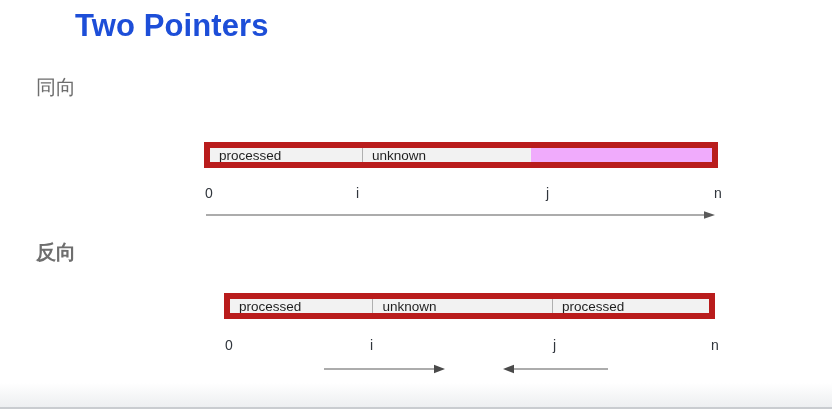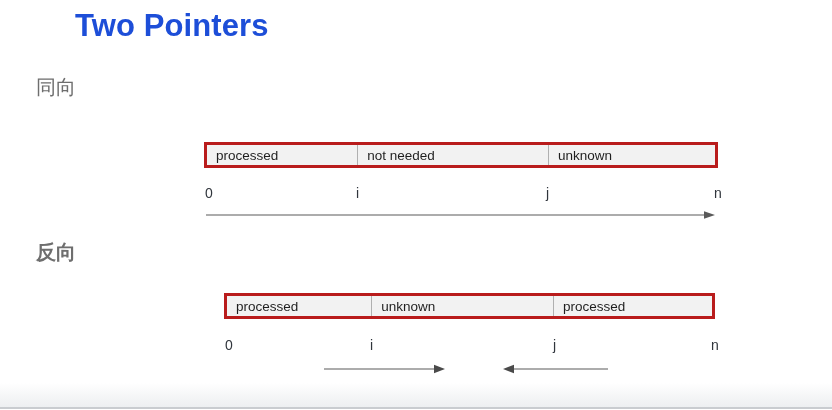--- a/index.html
+++ b/index.html
@@ -47,21 +47,21 @@
     white-space: nowrap;
   }
   #section-heading-same  { left: 36px; top: 74px; }
   #section-heading-opp   { left: 36px; top: 239px; font-weight: bold; }
 
   
   .segment-bar {
     position: absolute;
     display: flex;
     box-sizing: border-box;
-    border: 3px solid #b91c1c;
+    border: 6px solid #b91c1c;
     background: #f0abfc;
     height: 26px;
   }
   .segment-bar .seg {
     box-sizing: border-box;
     display: flex;
     align-items: center;
     font-size: 13.5px;
     color: #1f1f1f;
     padding-left: 9px;
@@ -138,21 +138,20 @@
 <body>
 
 <div id="slide">
 
   <div id="page-title">Two Pointers</div>
 
   <div id="section-heading-same" class="section-heading">同向</div>
 
   <div id="segment-bar-1" class="segment-bar">
     <div class="seg seg-0">processed</div>
-    <div class="seg seg-1">not needed</div>
     <div class="seg seg-2">unknown</div>
   </div>
 
   <div id="tick-1-0" class="tick-label">0</div>
   <div id="tick-1-i" class="tick-label">i</div>
   <div id="tick-1-j" class="tick-label">j</div>
   <div id="tick-1-n" class="tick-label">n</div>
 
   <div id="arrow-forward-1" class="arrow">
     <svg width="510" height="12" viewBox="0 0 510 12">

